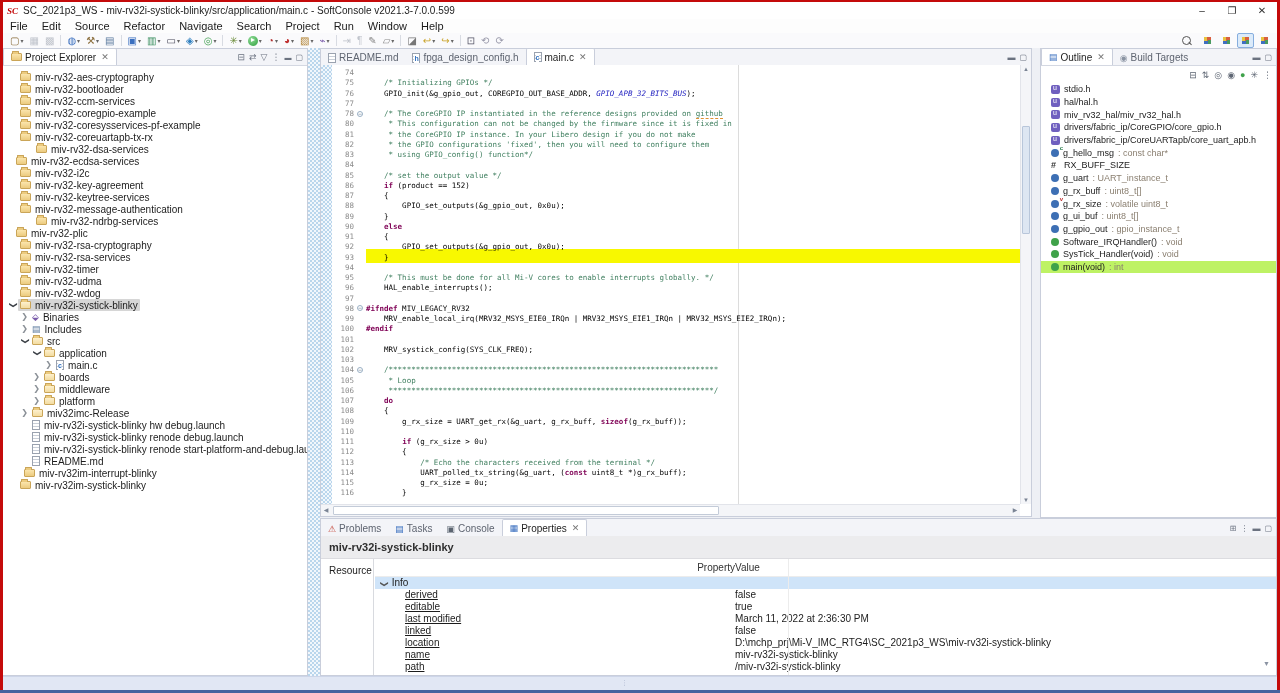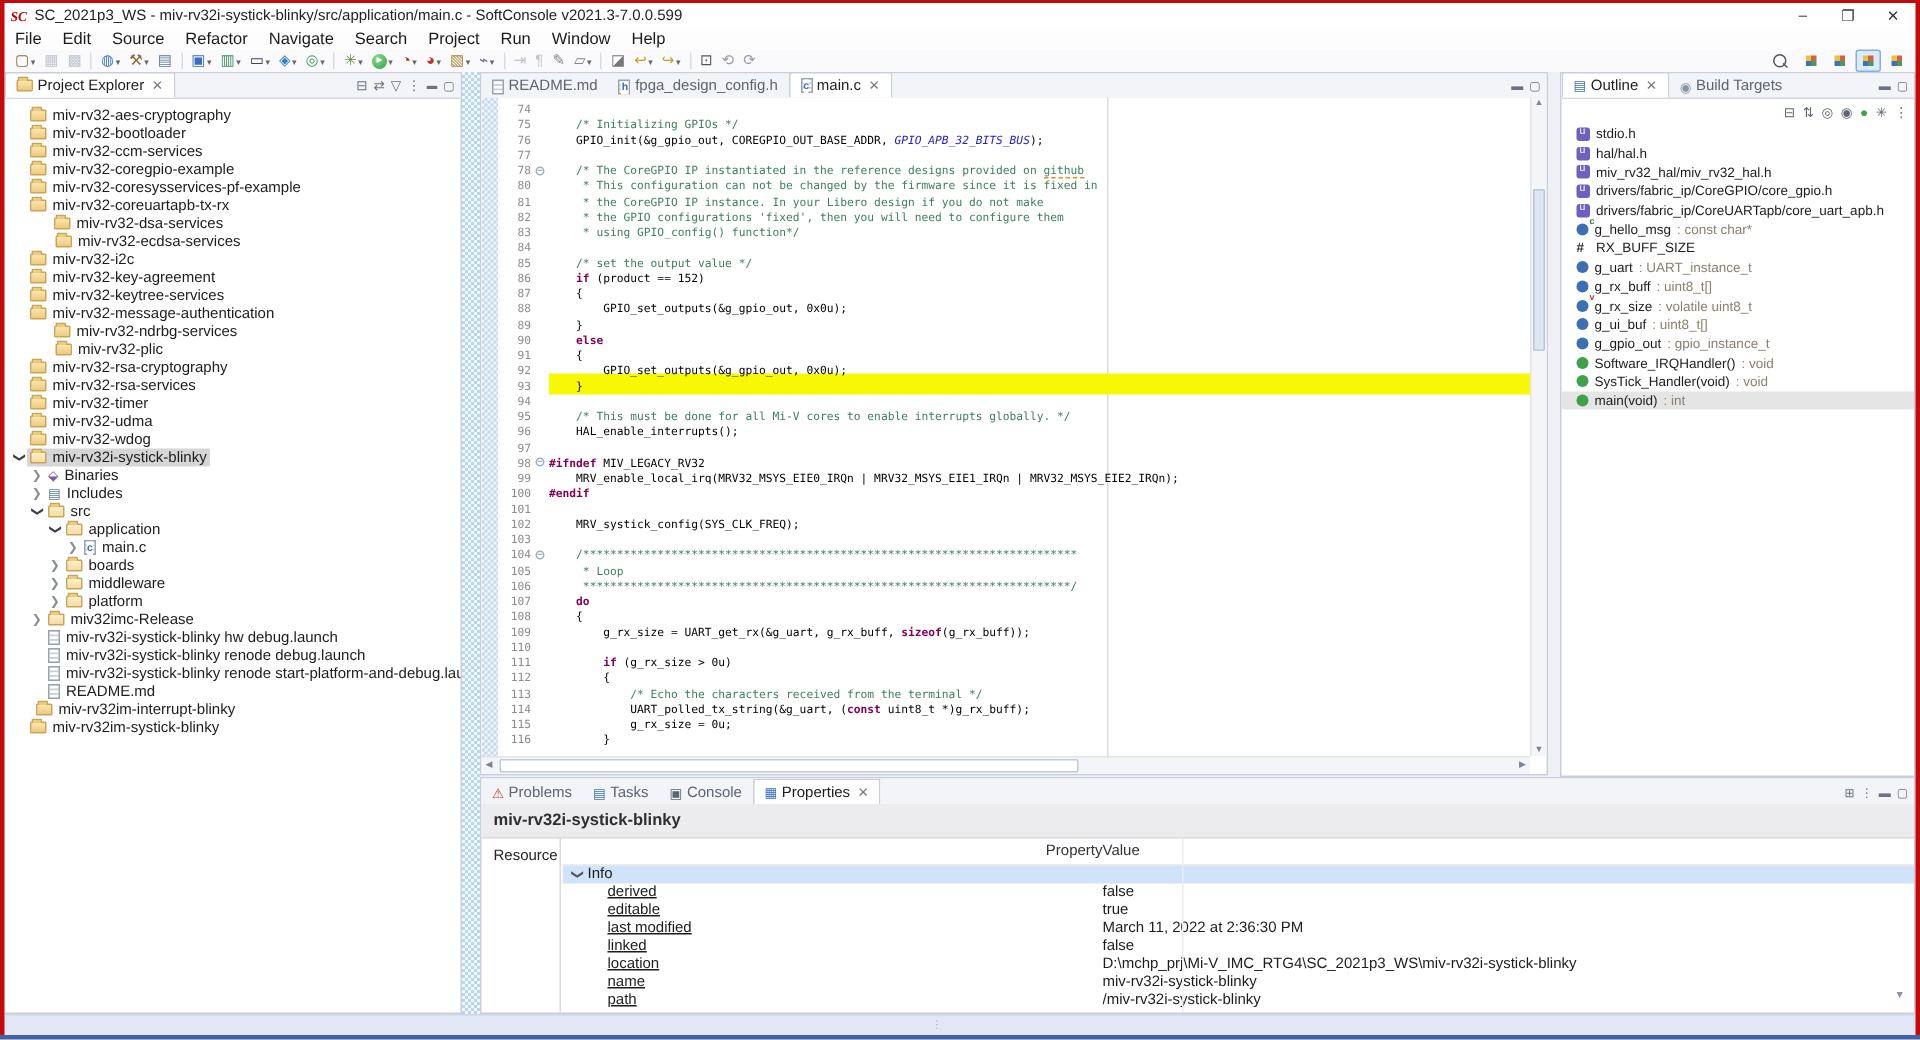--- a/index.html
+++ b/index.html
@@ -102,21 +102,21 @@
 
   
   #sashA{position:absolute;left:308px;top:48px;width:12px;height:628px;}
 
   
   #outline{left:1040px;top:48px;width:237px;height:470px;}
   #outline-toolbar{height:14px;display:flex;justify-content:flex-end;align-items:center;gap:5px;padding:2px 4px 0 0;color:#5e6673;font-size:9px;}
   #outline-list{position:absolute;left:0;top:34px;right:0;bottom:0;overflow:hidden;}
   .orow{display:flex;align-items:center;height:12.7px;font-size:9px;color:#1c1c1c;white-space:nowrap;padding-left:10px;gap:4px;}
   .orow .typ{color:#8a7f70;}
-  .orow.sel{background:#e5e5e5;}
+  .orow.sel{background:#bef264;}
   .oic{width:9px;height:9px;flex:none;position:relative;display:inline-block;}
   .oic.include{background:#6f5fbf;border-radius:2px;}
   .oic.include::after{content:"u";color:#fff;font-size:7px;position:absolute;left:2px;top:-1px;}
   .oic.var{background:#3d6fb4;border-radius:50%;width:8px;height:8px;}
   .oic.func{background:#3fa24a;border-radius:50%;width:8px;height:8px;}
   .oic.define{background:transparent;}
   .oic.define::after{content:"#";font-weight:bold;color:#333;font-size:9px;position:absolute;left:0;top:-1px;}
   .omod{position:absolute;right:-4px;top:-4px;font-size:6px;font-weight:bold;}
   .omod.c{color:#2f7f4f;}
   .omod.v{color:#c03030;}
@@ -355,21 +355,21 @@
             <span>miv-rv32-coreuartapb-tx-rx</span>
           </span>
         </div>
         <div class="trow" style="padding-left: 20px;">
           <span class="twisty"></span>
           <span class="lblwrap">
             <span class="fold-ic"></span>
             <span>miv-rv32-dsa-services</span>
           </span>
         </div>
-        <div class="trow" style="padding-left: 21px; align-items: center;">
+        <div class="trow" style="padding-left: 0; align-items: center;">
           <span class="twisty"></span>
           <span class="lblwrap">
             <span class="fold-ic"></span>
             <span>miv-rv32-ecdsa-services</span>
           </span>
         </div>
         <div class="trow" style="padding-left: 4px;">
           <span class="twisty"></span>
           <span class="lblwrap">
             <span class="fold-ic"></span>
@@ -397,21 +397,21 @@
             <span>miv-rv32-message-authentication</span>
           </span>
         </div>
         <div class="trow" style="padding-left: 20px;">
           <span class="twisty"></span>
           <span class="lblwrap">
             <span class="fold-ic"></span>
             <span>miv-rv32-ndrbg-services</span>
           </span>
         </div>
-        <div class="trow" style="padding-left: 21px; align-items: center;">
+        <div class="trow" style="padding-left: 0; align-items: center;">
           <span class="twisty"></span>
           <span class="lblwrap">
             <span class="fold-ic"></span>
             <span>miv-rv32-plic</span>
           </span>
         </div>
         <div class="trow" style="padding-left: 4px;">
           <span class="twisty"></span>
           <span class="lblwrap">
             <span class="fold-ic"></span>

